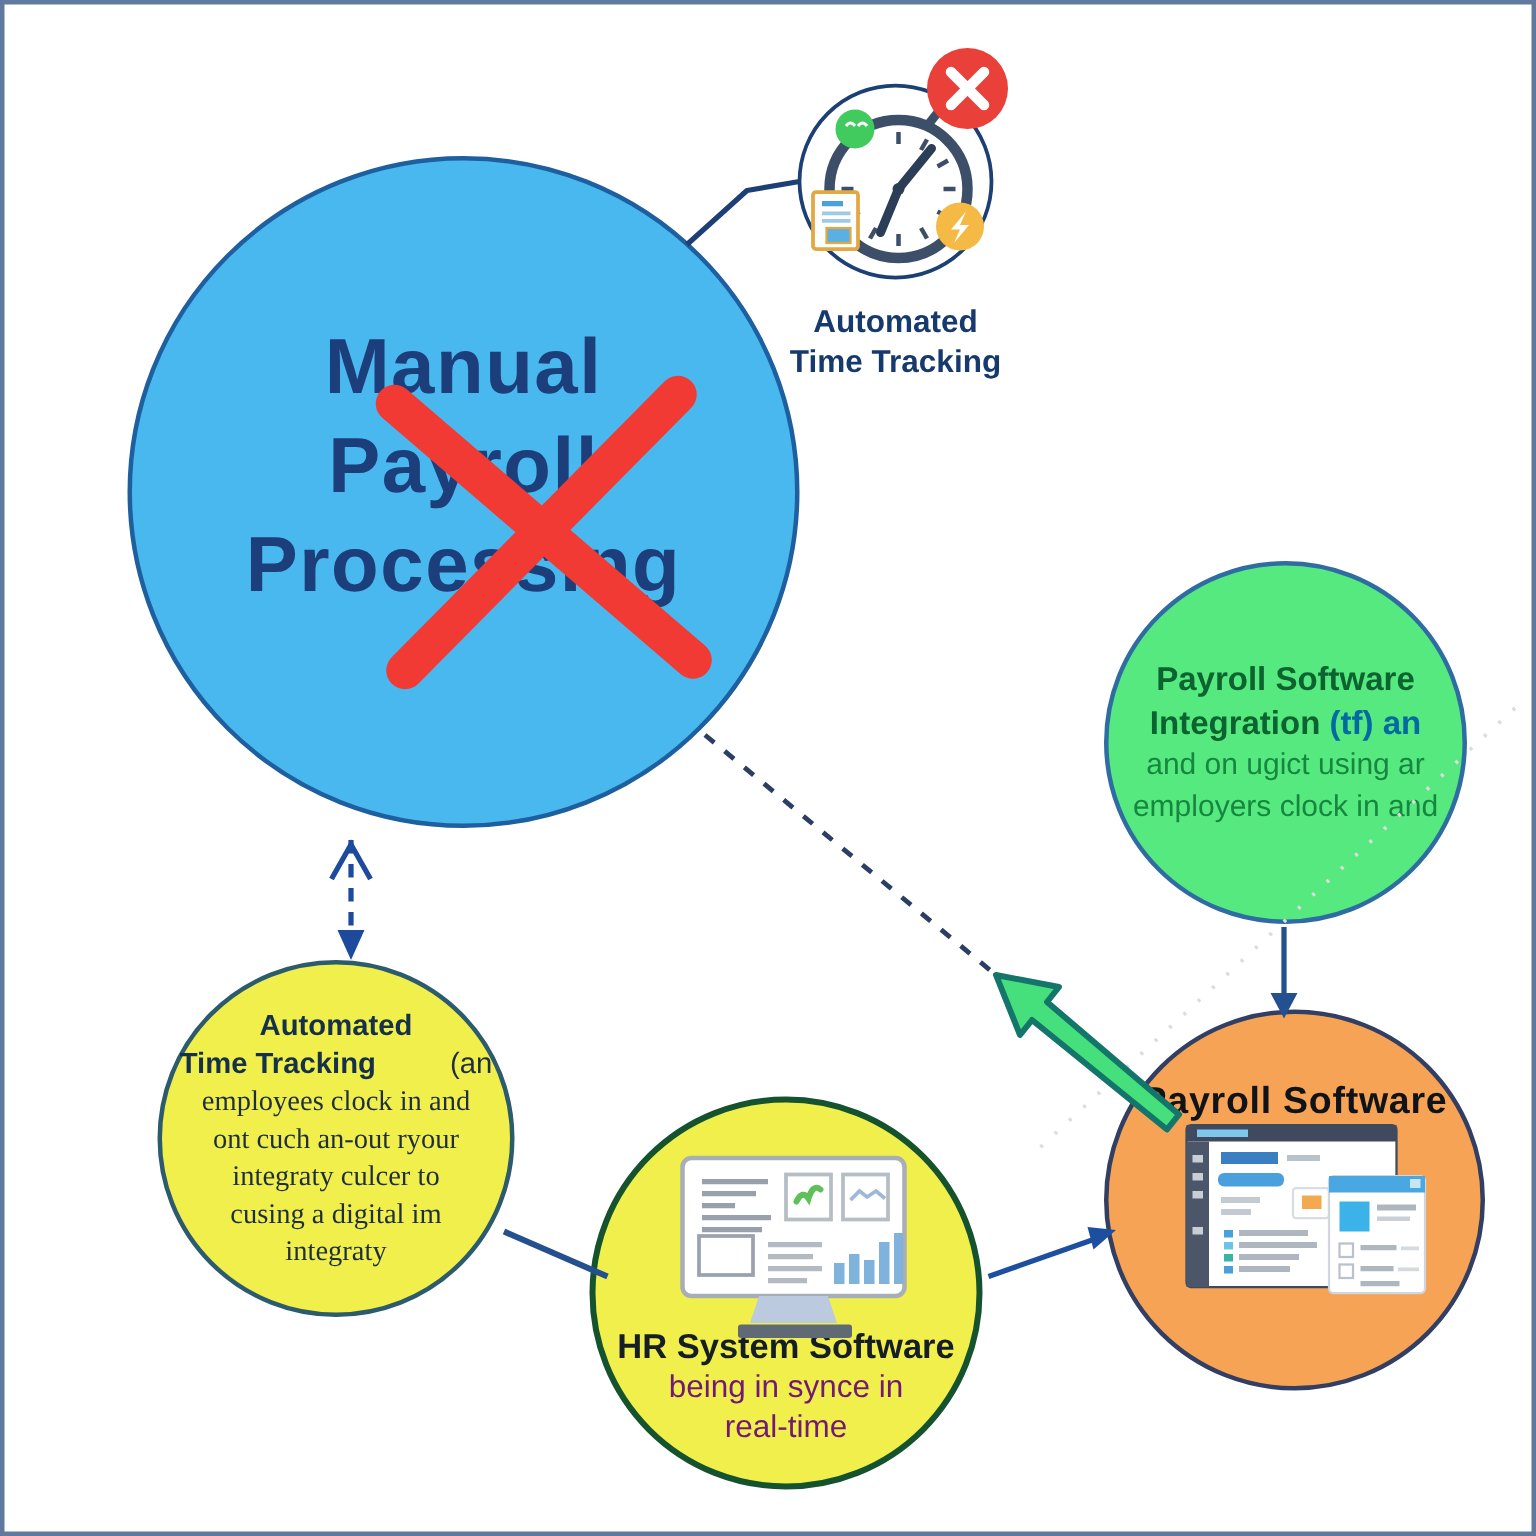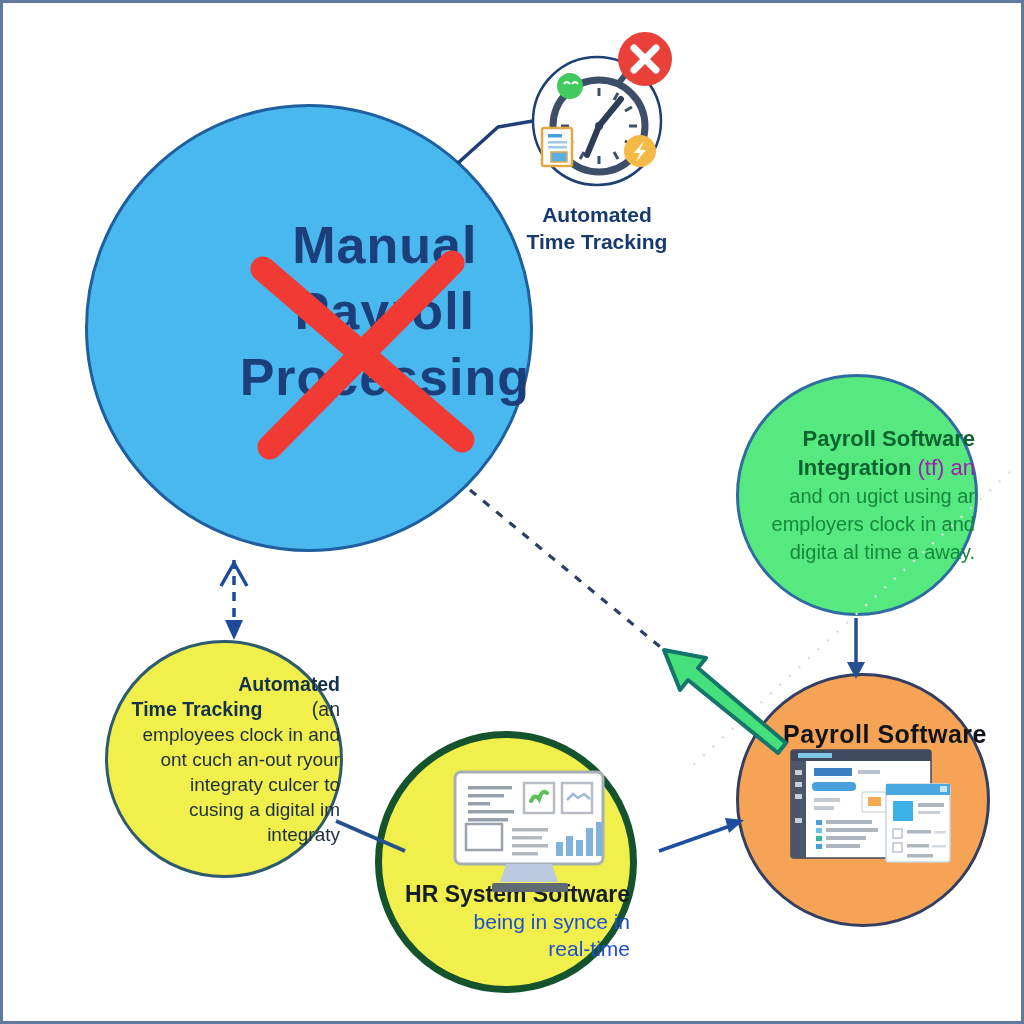--- a/index.html
+++ b/index.html
@@ -1,38 +1,38 @@
 <!DOCTYPE html>
 <html><head>
 <meta charset="utf-8">
 <style>
   html,body{margin:0;padding:0;background:#ffffff;}
   #canvas{
     position:relative;width:1024px;height:1024px;background:#ffffff;overflow:hidden;
     font-family:"Liberation Sans",sans-serif;
   }
   .frame{position:absolute;inset:0;border:3px solid #60799f;pointer-events:none;z-index:5;}
-  .circle{position:absolute;border-radius:50%;box-sizing:border-box;display:flex;flex-direction:column;align-items:flex-end;justify-content:center;text-align:center;z-index:1;}
+  .circle{position:absolute;border-radius:50%;box-sizing:border-box;display:flex;flex-direction:column;align-items:center;justify-content:center;text-align:center;z-index:1;}
   
   .c-manual{left:85px;top:104px;width:448px;height:448px;background:#49b8ee;border:3px solid #1e5f9f;}
   .c-manual .txt{color:#1c3e7a;font-weight:bold;font-size:52px;line-height:66px;margin-top:-34px;letter-spacing:1px;}
   
   .c-green{left:736px;top:374px;width:242px;height:242px;background:#55e97f;border:3px solid #2f6ca2;}
   .c-green .title{color:#0c632f;font-weight:bold;font-size:22px;line-height:29px;}
   .c-green .body{color:#17873f;font-size:20px;line-height:28px;}
-  .c-green .reg{font-weight:normal;color:#a21caf;}
+  .c-green .reg{font-weight:bold;color:#0369a1;}
   
   .c-yellowL{left:105px;top:640px;width:238px;height:238px;background:#f1ef4b;border:3px solid #2d5b6e;}
   .c-yellowL .title{color:#14304a;font-weight:bold;font-size:19.5px;line-height:25px;}
-  .c-yellowL .body{color:#1e2e3e;font-size:19px;line-height:25px;}
+  .c-yellowL .body{color:#1e2e3e;font-size:19px;line-height:25px;font-family:Liberation Serif, serif;}
   .c-yellowL .reg{font-weight:normal;color:#1e2e3e;padding-left:44px;}
   
-  .c-hr{left:375px;top:731px;width:262px;height:262px;background:#f1ef4b;border:7px solid #14532d;justify-content:flex-end;padding-bottom:24px;}
+  .c-hr{left:393px;top:731px;width:262px;height:262px;background:#f1ef4b;border:4px solid #14532d;justify-content:flex-end;padding-bottom:24px;}
   .c-hr .title{color:#151d26;font-weight:bold;font-size:23px;line-height:28px;}
-  .c-hr .body{color:#1d4ed8;font-size:21px;line-height:27px;}
+  .c-hr .body{color:#701a75;font-size:21px;line-height:27px;}
   
   .c-orange{left:736px;top:673px;width:254px;height:254px;background:#f6a355;border:3px solid #323f63;justify-content:flex-start;padding-top:44px;}
   .c-orange .title{color:#101418;font-weight:bold;font-size:25px;letter-spacing:.5px;}
   
   .clock-label{position:absolute;left:470px;top:201px;width:254px;text-align:center;z-index:2;
     color:#173a6e;font-weight:bold;font-size:21px;line-height:27px;}
   svg.overlay{position:absolute;left:0;top:0;z-index:3;pointer-events:none;}
 </style>
 </head>
 <body>
@@ -50,21 +50,20 @@
   <div class="clock-label">
     <div>Automated</div>
     <div>Time Tracking</div>
   </div>
 
   <div class="circle c-green">
     <div class="title">Payroll Software</div>
     <div class="title"><span>Integration</span><span class="reg"> (tf) an</span></div>
     <div class="body">and on ugict using ar</div>
     <div class="body">employers clock in and</div>
-    <div class="body">digita al time a away.</div>
   </div>
 
   <div class="circle c-yellowL">
     <div class="title">Automated</div>
     <div class="title"><span>Time Tracking</span><span class="reg"> (an</span></div>
     <div class="body">employees clock in and</div>
     <div class="body">ont cuch an-out ryour</div>
     <div class="body">integraty culcer to</div>
     <div class="body">cusing a digital im</div>
     <div class="body">integraty</div>

